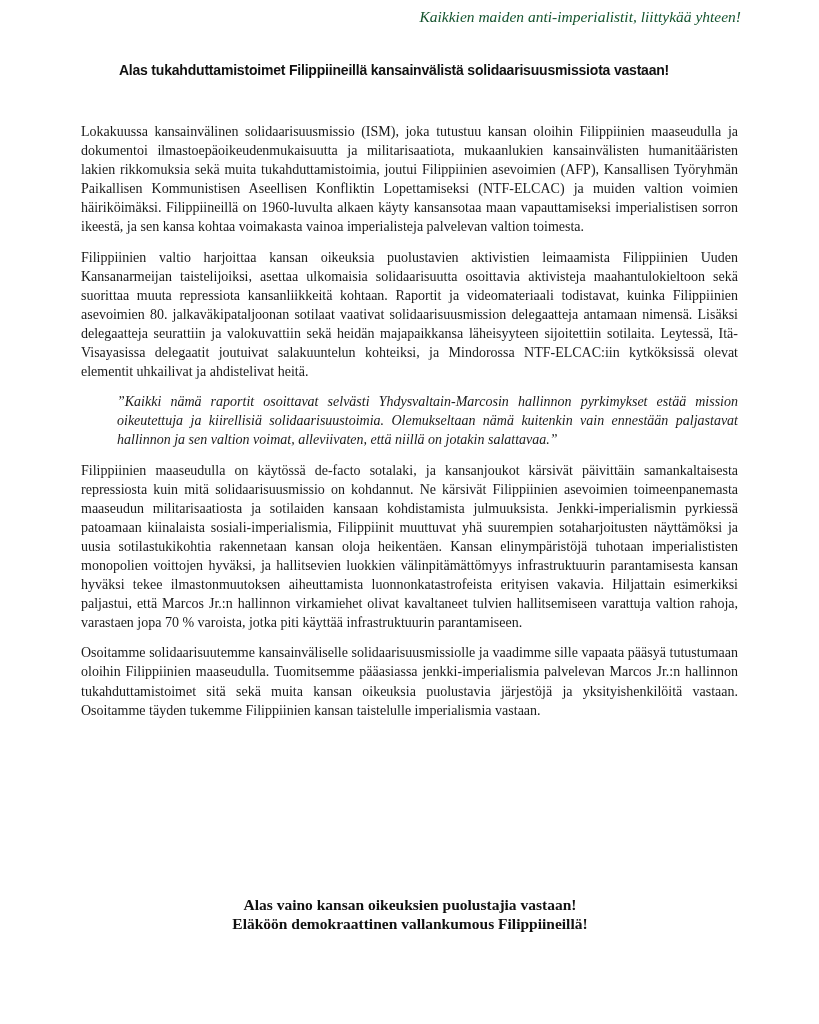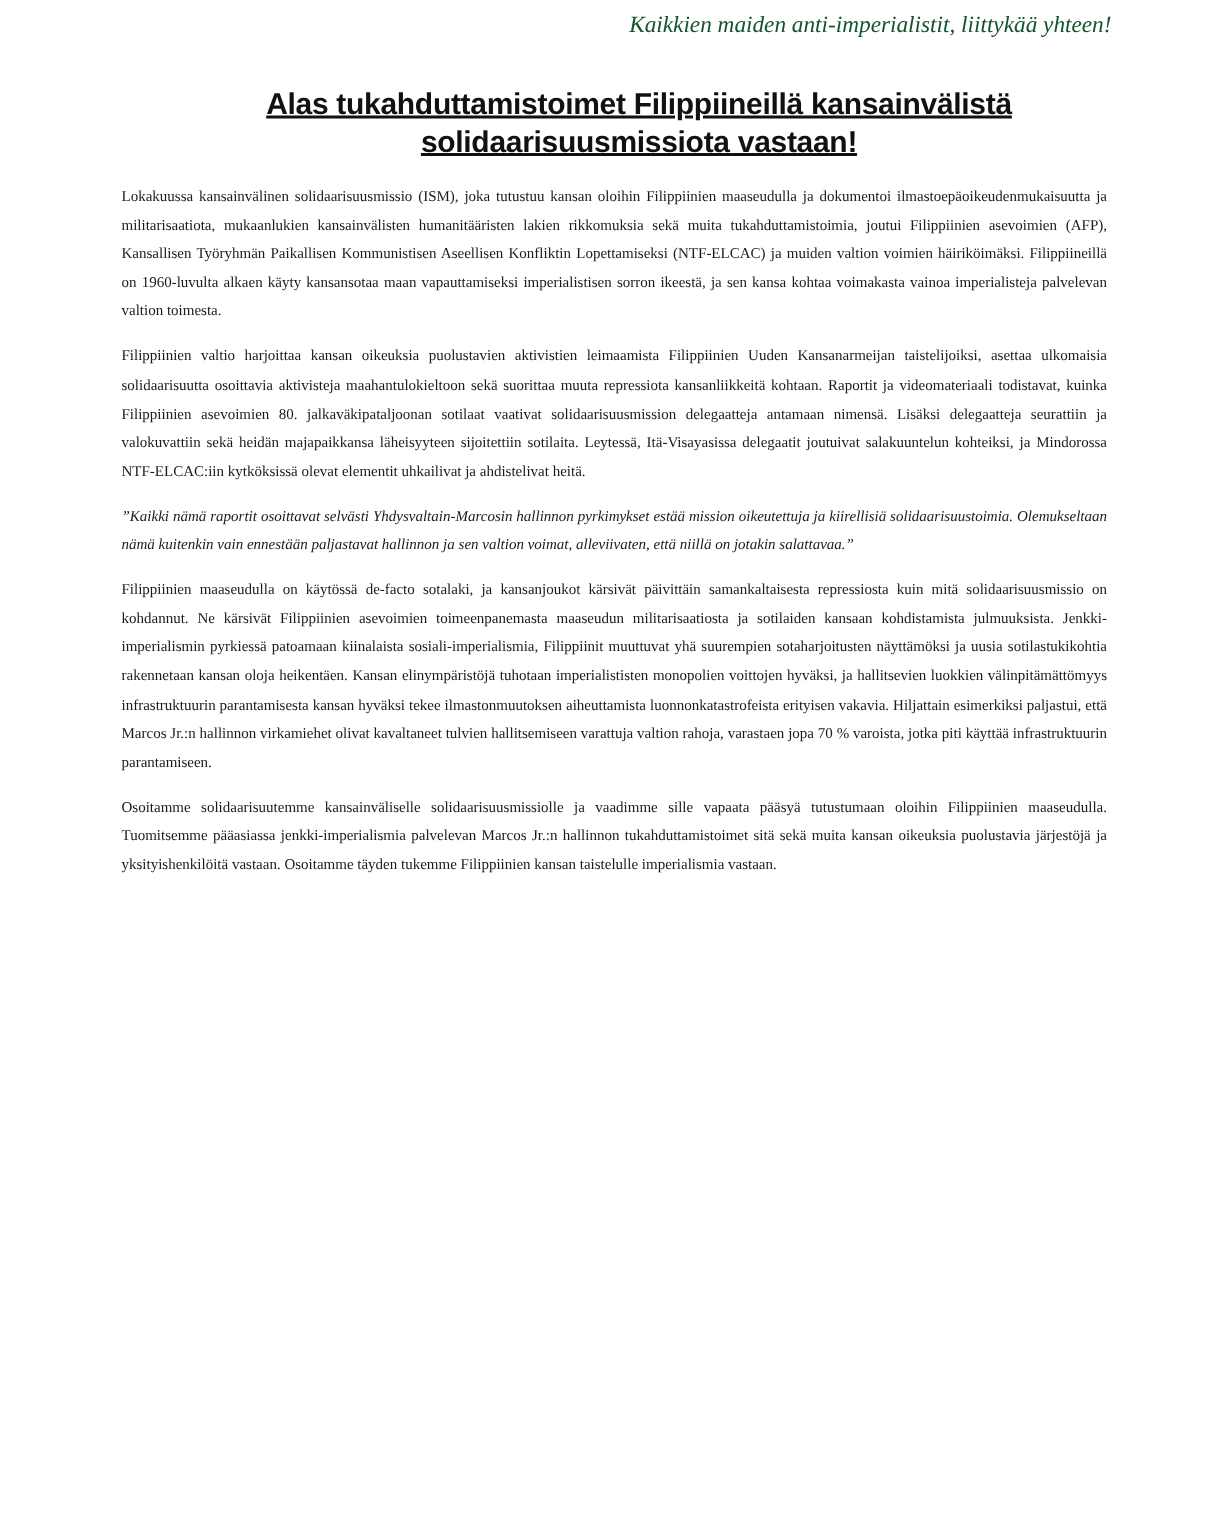--- a/index.html
+++ b/index.html
@@ -3,33 +3,32 @@
 <meta charset="utf-8">
 <style>
   html, body { margin: 0; padding: 0; background: #ffffff; }
   body { width: 819px; height: 1024px; position: relative; overflow: hidden; color: #1a1a1a; }
   .header-slogan {
     position: absolute; right: 78px; top: 8px;
     font-family: "Liberation Serif", serif; font-style: italic;
     font-size: 15.5px; color: #14532d;
   }
   .title {
-    position: absolute; left: 86px; width: 680px; top: 58px;
+    position: absolute; left: 54px; width: 680px; top: 58px;
     text-align: center; font-family: "Liberation Sans", sans-serif;
-    font-weight: bold; font-size: 20px; line-height: 25px; color: #111;
+    font-weight: bold; font-size: 14px; line-height: 25px; color: #111;
     letter-spacing: -0.2px;
-    text-decoration: underline;
   }
   .body {
     position: absolute; left: 81px; width: 657px; top: 122px;
-    font-family: "Liberation Serif", serif; font-size: 10px;
+    font-family: "Liberation Serif", serif; font-size: 14px;
     line-height: 19.1px; text-align: justify; color: #1a1a1a;
   }
   .body p { margin: 0 0 11px 0; }
-  .body p.quote { font-style: italic; }
+  .body p.quote { font-style: italic; margin-left: 36px; }
   .closing {
     position: absolute; left: 70px; width: 680px; top: 895px;
     text-align: center; font-family: "Liberation Serif", serif;
     font-weight: bold; font-size: 15.5px; line-height: 19px; color: #111;
   }
 </style>
 </head>
 <body>
 
 <div class="header-slogan">Kaikkien maiden anti-imperialistit, liittykää yhteen!</div>
@@ -38,13 +37,15 @@
 
 <div class="body">
   <p>Lokakuussa kansainvälinen solidaarisuusmissio (ISM), joka tutustuu kansan oloihin Filippiinien maaseudulla ja dokumentoi ilmastoepäoikeudenmukaisuutta ja militarisaatiota, mukaanlukien kansainvälisten humanitääristen lakien rikkomuksia sekä muita tukahduttamistoimia, joutui Filippiinien asevoimien (AFP), Kansallisen Työryhmän Paikallisen Kommunistisen Aseellisen Konfliktin Lopettamiseksi (NTF-ELCAC) ja muiden valtion voimien häiriköimäksi. Filippiineillä on 1960-luvulta alkaen käyty kansansotaa maan vapauttamiseksi imperialistisen sorron ikeestä, ja sen kansa kohtaa voimakasta vainoa imperialisteja palvelevan valtion toimesta.</p>
   <p>Filippiinien valtio harjoittaa kansan oikeuksia puolustavien aktivistien leimaamista Filippiinien Uuden Kansanarmeijan taistelijoiksi, asettaa ulkomaisia solidaarisuutta osoittavia aktivisteja maahantulokieltoon sekä suorittaa muuta repressiota kansanliikkeitä kohtaan. Raportit ja videomateriaali todistavat, kuinka Filippiinien asevoimien 80. jalkaväkipataljoonan sotilaat vaativat solidaarisuusmission delegaatteja antamaan nimensä. Lisäksi delegaatteja seurattiin ja valokuvattiin sekä heidän majapaikkansa läheisyyteen sijoitettiin sotilaita. Leytessä, Itä-Visayasissa delegaatit joutuivat salakuuntelun kohteiksi, ja Mindorossa NTF-ELCAC:iin kytköksissä olevat elementit uhkailivat ja ahdistelivat heitä.</p>
   <p class="quote">”Kaikki nämä raportit osoittavat selvästi Yhdysvaltain-Marcosin hallinnon pyrkimykset estää mission oikeutettuja ja kiirellisiä solidaarisuustoimia. Olemukseltaan nämä kuitenkin vain ennestään paljastavat hallinnon ja sen valtion voimat, alleviivaten, että niillä on jotakin salattavaa.”</p>
   <p>Filippiinien maaseudulla on käytössä de-facto sotalaki, ja kansanjoukot kärsivät päivittäin samankaltaisesta repressiosta kuin mitä solidaarisuusmissio on kohdannut. Ne kärsivät Filippiinien asevoimien toimeenpanemasta maaseudun militarisaatiosta ja sotilaiden kansaan kohdistamista julmuuksista. Jenkki-imperialismin pyrkiessä patoamaan kiinalaista sosiali-imperialismia, Filippiinit muuttuvat yhä suurempien sotaharjoitusten näyttämöksi ja uusia sotilastukikohtia rakennetaan kansan oloja heikentäen. Kansan elinympäristöjä tuhotaan imperialististen monopolien voittojen hyväksi, ja hallitsevien luokkien välinpitämättömyys infrastruktuurin parantamisesta kansan hyväksi tekee ilmastonmuutoksen aiheuttamista luonnonkatastrofeista erityisen vakavia. Hiljattain esimerkiksi paljastui, että Marcos Jr.:n hallinnon virkamiehet olivat kavaltaneet tulvien hallitsemiseen varattuja valtion rahoja, varastaen jopa 70 % varoista, jotka piti käyttää infrastruktuurin parantamiseen.</p>
   <p>Osoitamme solidaarisuutemme kansainväliselle solidaarisuusmissiolle ja vaadimme sille vapaata pääsyä tutustumaan oloihin Filippiinien maaseudulla. Tuomitsemme pääasiassa jenkki-imperialismia palvelevan Marcos Jr.:n hallinnon tukahduttamistoimet sitä sekä muita kansan oikeuksia puolustavia järjestöjä ja yksityishenkilöitä vastaan. Osoitamme täyden tukemme Filippiinien kansan taistelulle imperialismia vastaan.</p>
 </div>
 
 <div class="closing">
+  <div>Alas vaino kansan oikeuksien puolustajia vastaan!</div>
+  <div>Eläköön demokraattinen vallankumous Filippiineillä!</div>
 </div>
 
 </body></html>

